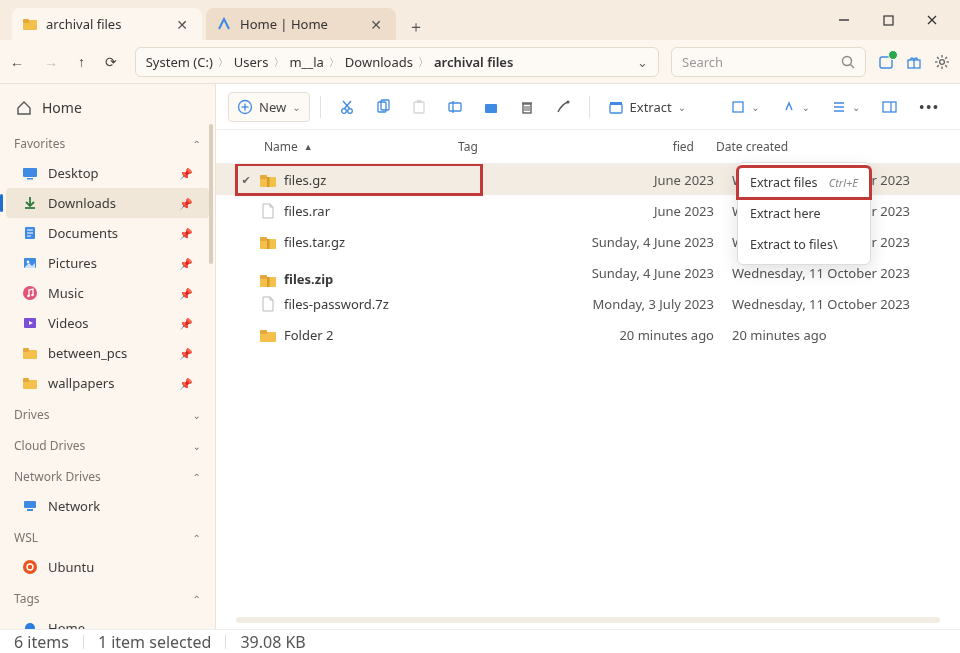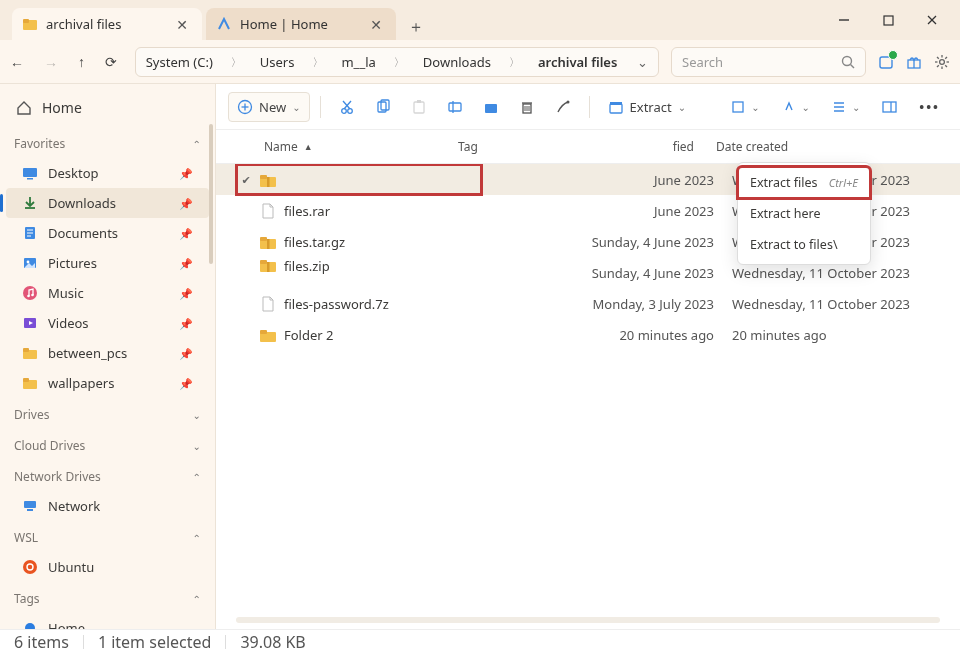--- a/index.html
+++ b/index.html
@@ -23,21 +23,21 @@
   .tab{height:32px;border-radius:8px 8px 0 0;display:flex;align-items:center;gap:8px;padding:0 10px;min-width:190px;background:var(--tab-inactive);color:#333;position:relative;}
   .tab.active{background:var(--tab-active);}
   .tab .close{margin-left:auto;padding:2px 4px;font-size:14px;color:#555;}
   .newtab{width:32px;height:28px;display:flex;align-items:center;justify-content:center;color:#555;font-size:16px;}
   .win-controls{display:flex;align-items:center;gap:4px;height:100%;}
   .win-btn{width:40px;height:28px;display:flex;align-items:center;justify-content:center;color:#444;}
   
   .navbar{height:44px;background:var(--tab-active);display:flex;align-items:center;padding:0 10px;gap:12px;border-bottom:1px solid var(--border-light);}
   .nav-icons{display:flex;gap:20px;align-items:center;color:#444;padding-right:6px;}
   .nav-icons span{font-size:14px;}
-  .address{flex:1;height:30px;border:1px solid var(--border);border-radius:6px;background:#fdfaf6;display:flex;align-items:center;padding:0 10px;gap:18px;color:#333;}
+  .address{flex:1;height:30px;border:1px solid var(--border);border-radius:6px;background:#fdfaf6;display:flex;align-items:center;padding:0 10px;gap:5px;color:#333;}
   .crumb-sep{color:#888;font-size:11px;}
   .address .chev{margin-left:auto;color:#666;}
   .search{width:195px;height:30px;border:1px solid var(--border);border-radius:6px;background:#fdfaf6;display:flex;align-items:center;padding:0 10px;color:#999;}
   .search span.icon{margin-left:auto;color:#777;}
   .navbar-actions{display:flex;gap:12px;align-items:center;color:#555;}
   .syncicon{position:relative;}
   .syncicon .badge{position:absolute;top:-4px;right:-4px;width:10px;height:10px;background:#2aa84a;border-radius:50%;border:1px solid #fff;}
   
   .main{display:flex;height:calc(100% - 40px - 44px - 24px);}
   .sidebar{width:216px;background:var(--tab-active);border-right:1px solid var(--border-light);overflow-y:auto;padding-top:4px;position:relative;}
@@ -461,20 +461,21 @@
         <div class="row selected">
           <div class="red-outline" style="display: flex; align-items: center; height: 100%; flex: 0 0 246px;">
             <span class="ck">✔</span>
             <span class="ficon">
               <svg width="18" height="16">
                 <rect x="1" y="5" width="16" height="10" rx="1" fill="#f3c04b"></rect>
                 <rect x="1" y="3" width="7" height="4" rx="1" fill="#e6a83a"></rect>
                 <rect x="8" y="5" width="2.5" height="10" fill="#d89b2a"></rect>
               </svg>
             </span>
+            <span class="fname">files.gz</span>
           </div>
           <span class="ftag"></span>
           <span class="fmod" style="text-align:right;padding-right:18px;">June 2023</span>
           <span class="fcreated">Wednesday, 11 October 2023</span>
         </div>
         <div class="row">
           <div style="display: flex; align-items: center; height: 100%; flex: 0 0 246px;">
             <span class="ck"></span>
             <span class="ficon">
               <svg width="14" height="16">
@@ -498,21 +499,21 @@
                 <rect x="8" y="5" width="2.5" height="10" fill="#d89b2a"></rect>
               </svg>
             </span>
             <span class="fname">files.tar.gz</span>
           </div>
           <span class="ftag"></span>
           <span class="fmod" style="text-align:right;padding-right:18px;">Sunday, 4 June 2023</span>
           <span class="fcreated">Wednesday, 11 October 2023</span>
         </div>
         <div class="row">
-          <div style="display: flex; align-items: flex-start; height: 100%; flex: 0 0 246px;">
+          <div style="display: flex; align-items: flex-end; height: 100%; flex: 0 0 246px; font-weight: bold;">
             <span class="ck"></span>
             <span class="ficon">
               <svg width="18" height="16">
                 <rect x="1" y="5" width="16" height="10" rx="1" fill="#f3c04b"></rect>
                 <rect x="1" y="3" width="7" height="4" rx="1" fill="#e6a83a"></rect>
                 <rect x="8" y="5" width="2.5" height="10" fill="#d89b2a"></rect>
               </svg>
             </span>
             <span class="fname">files.zip</span>
           </div>

